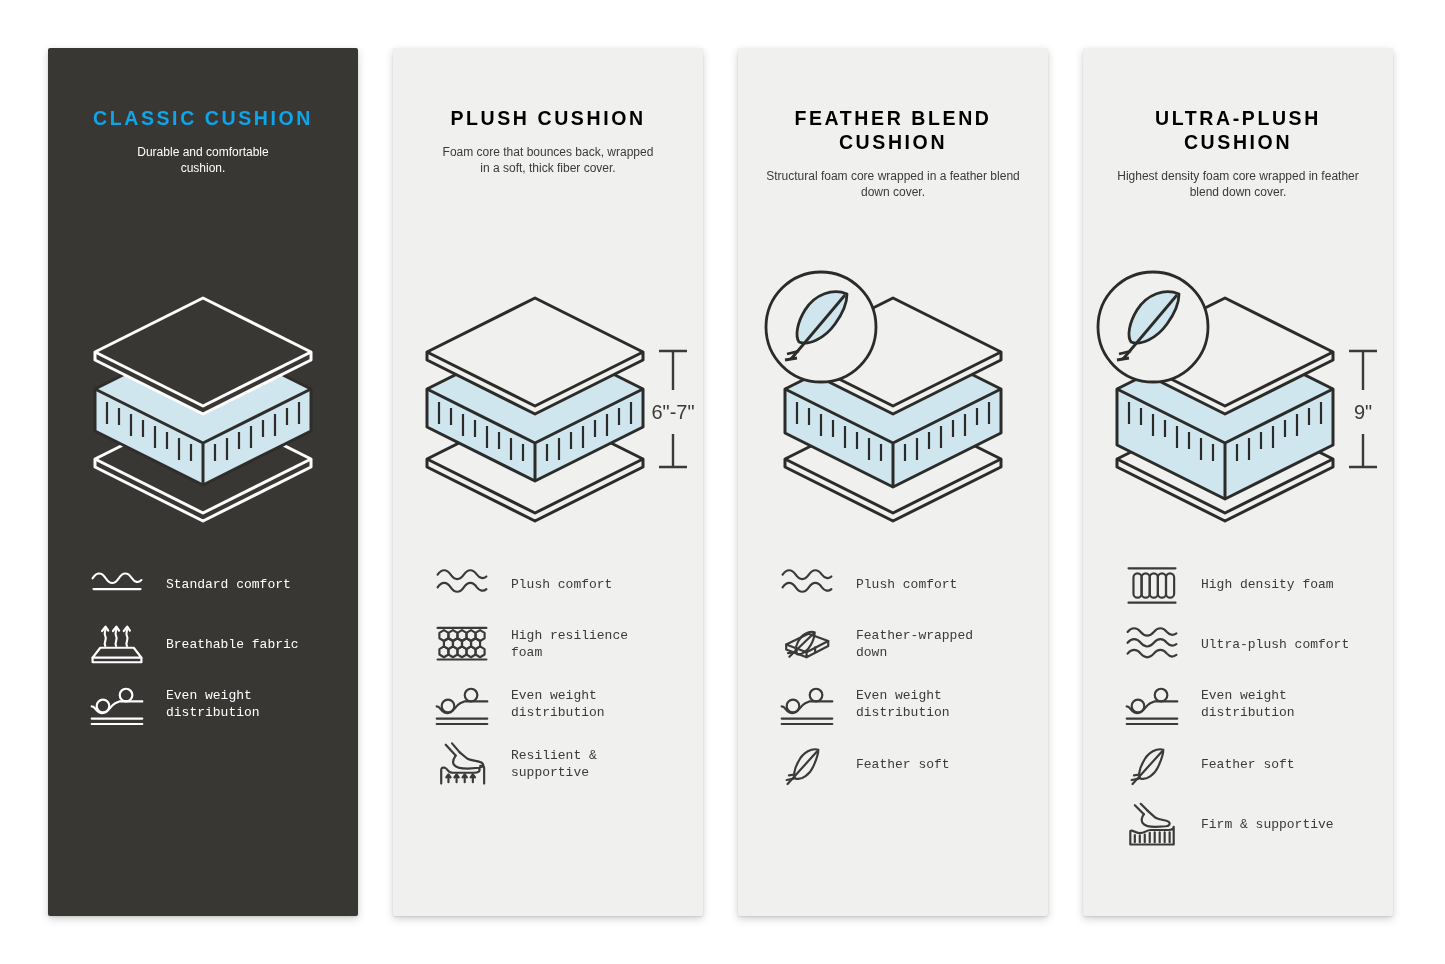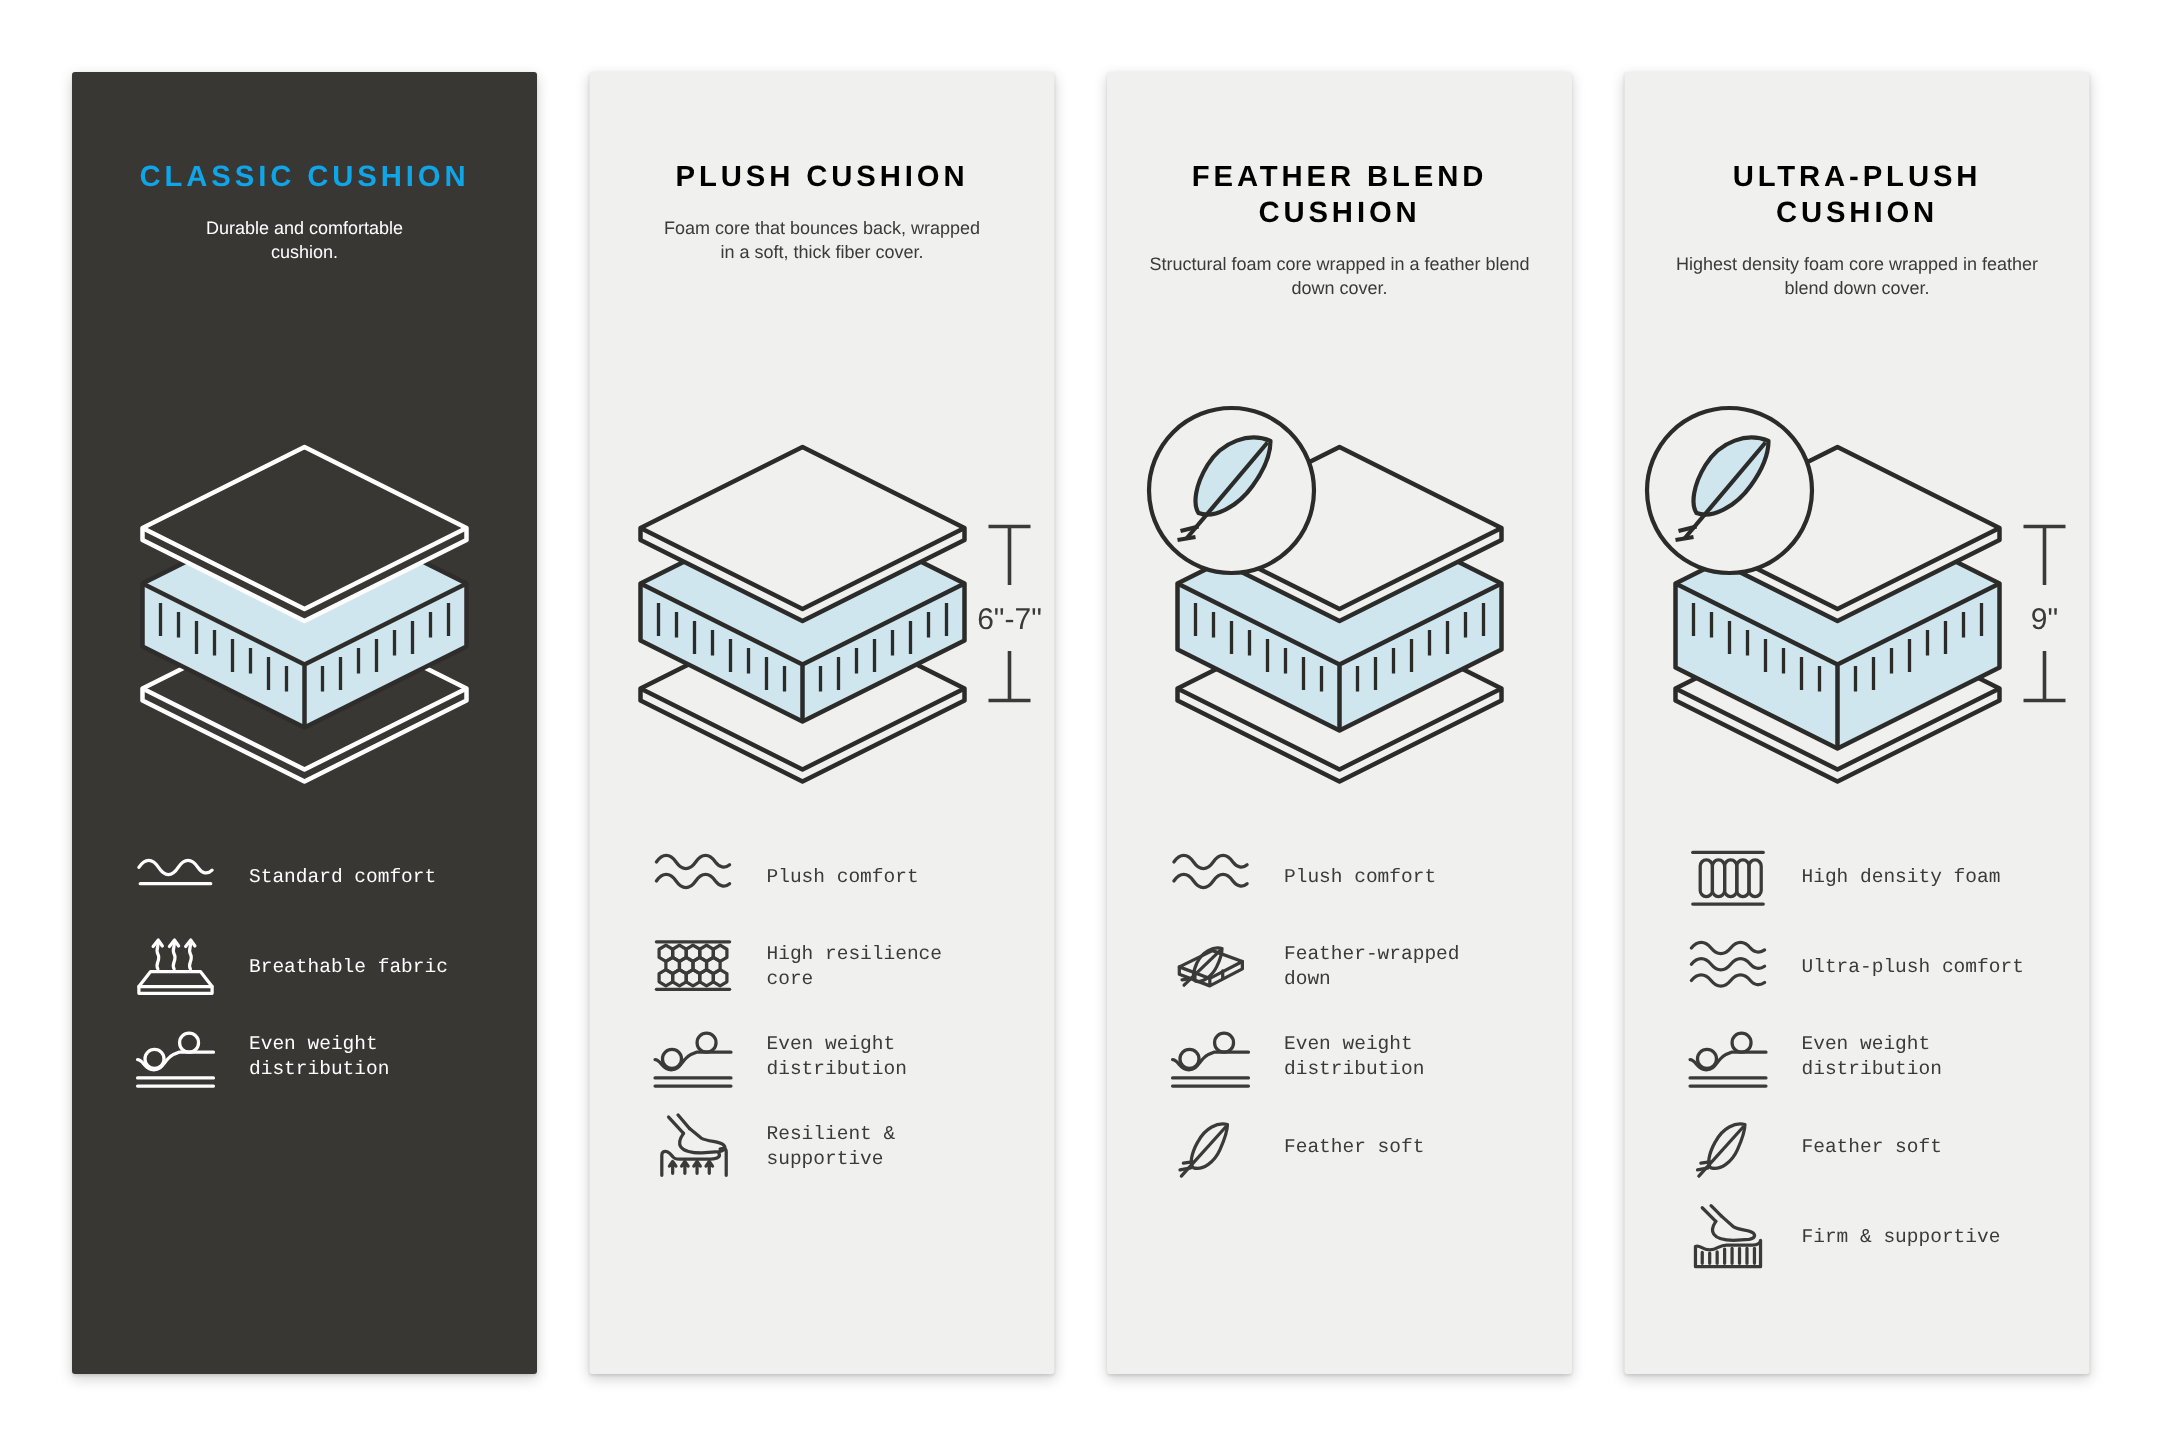--- a/index.html
+++ b/index.html
@@ -130,21 +130,21 @@
               <path d="M42 9 L47 12 L47 18 L42 21 L37 18 L37 12 Z"></path>
               <path d="M42 27 L47 30 L47 36 L42 39 L37 36 L37 30 Z"></path>
               <path d="M52 9 L57 12 L57 18 L52 21 L47 18 L47 12 Z"></path>
               <path d="M52 27 L57 30 L57 36 L52 39 L47 36 L47 30 Z"></path>
               <path d="M17 18 L22 21 L22 27 L17 30 L12 27 L12 21 Z"></path>
               <path d="M27 18 L32 21 L32 27 L27 30 L22 27 L22 21 Z"></path>
               <path d="M37 18 L42 21 L42 27 L37 30 L32 27 L32 21 Z"></path>
               <path d="M47 18 L52 21 L52 27 L47 30 L42 27 L42 21 Z"></path>
             </svg>
           </span>
-          <span class="f-label">High resilience core</span>
+          <span class="f-label">High resilience foam</span>
         </li>
         <li class="feature">
           <span class="f-icon">
             <svg viewBox="0 0 64 52" width="58" height="47" fill="none" stroke="currentColor" stroke-width="2.4" stroke-linecap="round" stroke-linejoin="round">
               <circle cx="16.5" cy="26.5" r="7"></circle>
               <circle cx="42" cy="14.5" r="7"></circle>
               <path d="M4 27 C8.5 27 9 34.5 16 34.5 C23 34.5 23.5 27 30 23.5 L34.5 21.5 L60 21.5"></path>
               <path d="M4 40.5 H60"></path>
               <path d="M4 46.5 H60"></path>
             </svg>

